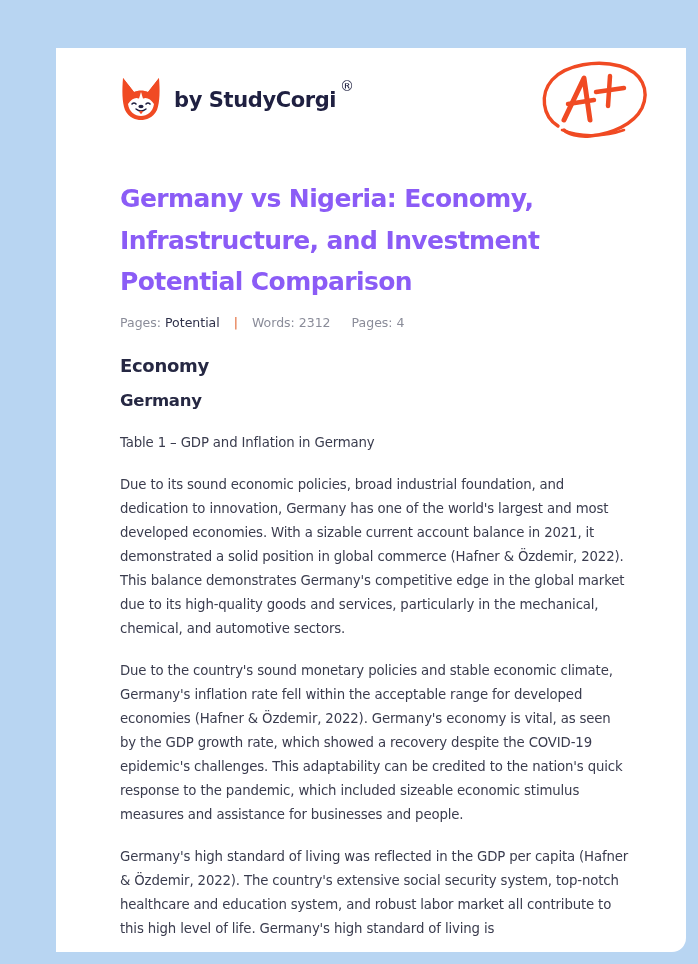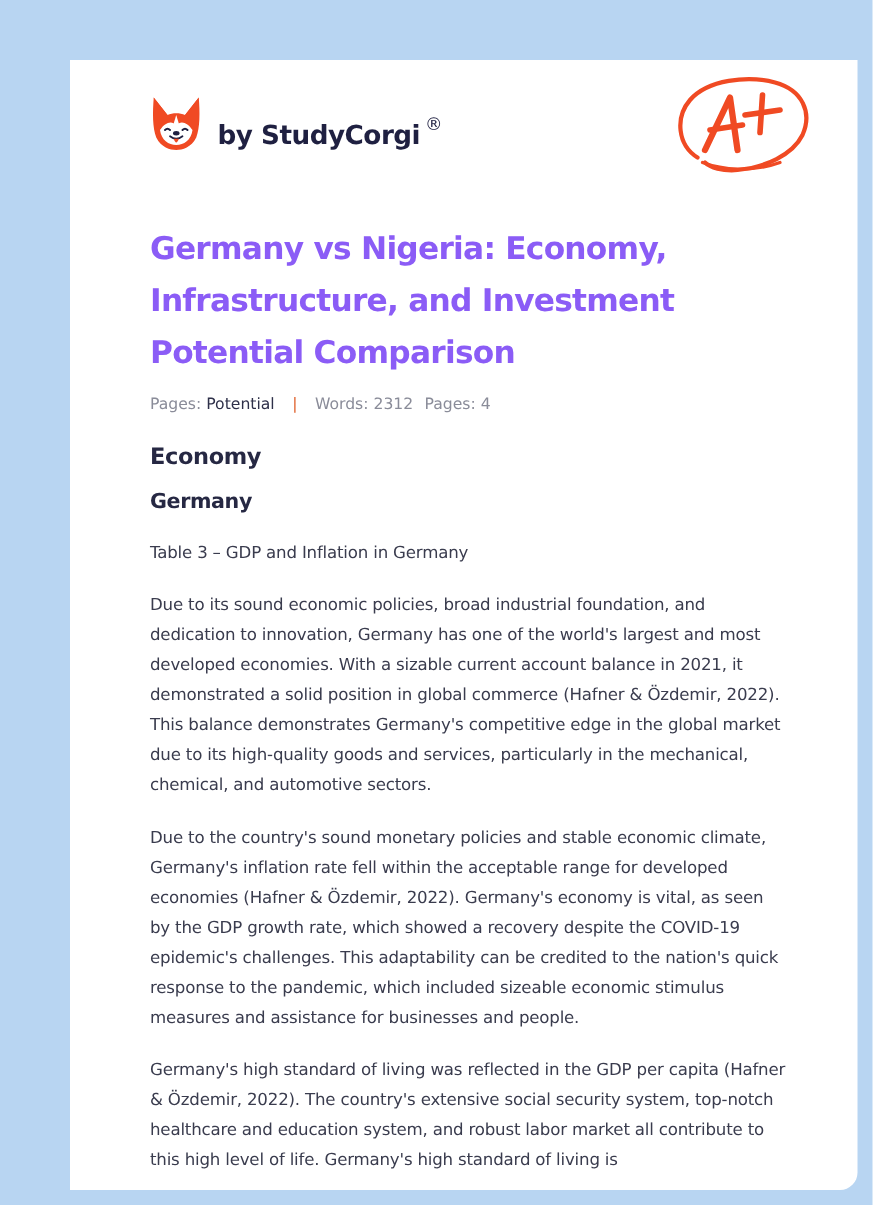--- a/index.html
+++ b/index.html
@@ -29,21 +29,21 @@
       left: 0;
       top: 0;
       width: 630px;
       height: 110px;
     }
     .logo {
       position: absolute;
       left: 64px;
       top: 28px;
       display: flex;
-      align-items: flex-end;
+      align-items: center;
     }
     .logo-icon {
       width: 42px;
       height: 44px;
       display: block;
     }
     .logo-text {
       margin-left: 12px;
       margin-top: 4px;
       font-family: "DejaVu Sans", sans-serif;
@@ -92,21 +92,21 @@
     }
     .meta .topic-value {
       color: #2e3049;
       font-weight: 500;
     }
     .meta .sep {
       color: #e0622d;
       margin: 0 10px;
     }
     .meta .pages-label {
-      margin-left: 5px;
+      margin-left: 17px;
     }
     h2.section {
       margin: 24px 0 0 0;
       font-family: "DejaVu Sans", sans-serif;
       font-weight: bold;
       font-size: 18px;
       line-height: 24px;
       color: #262843;
       letter-spacing: -0.3px;
     }
@@ -183,19 +183,19 @@
       <span>Pages:</span>
       <span class="topic-value">Potential</span>
       <span class="sep">|</span>
       <span>Words: 2312</span>
       <span class="pages-label">Pages: 4</span>
     </div>
 
     <h2 class="section">Economy</h2>
     <h3 class="subsection">Germany</h3>
 
-    <p class="caption">Table 3 – GDP and Inflation in Germany</p>
+    <p class="caption">Table 1 – GDP and Inflation in Germany</p>
 
     <p class="body-para">Due to its sound economic policies, broad industrial foundation, and dedication to innovation, Germany has one of the world's largest and most developed economies. With a sizable current account balance in 2021, it demonstrated a solid position in global commerce (Hafner &amp; Özdemir, 2022). This balance demonstrates Germany's competitive edge in the global market due to its high-quality goods and services, particularly in the mechanical, chemical, and automotive sectors.</p>
     <p class="body-para">Due to the country's sound monetary policies and stable economic climate, Germany's inflation rate fell within the acceptable range for developed economies (Hafner &amp; Özdemir, 2022). Germany's economy is vital, as seen by the GDP growth rate, which showed a recovery despite the COVID-19 epidemic's challenges. This adaptability can be credited to the nation's quick response to the pandemic, which included sizeable economic stimulus measures and assistance for businesses and people.</p>
     <p class="body-para">Germany's high standard of living was reflected in the GDP per capita (Hafner &amp; Özdemir, 2022). The country's extensive social security system, top-notch healthcare and education system, and robust labor market all contribute to this high level of life. Germany's high standard of living is</p>
   </div>
 </div>
 
 </body></html>

